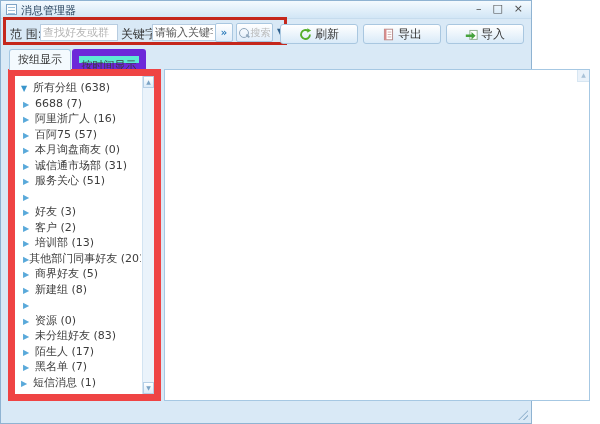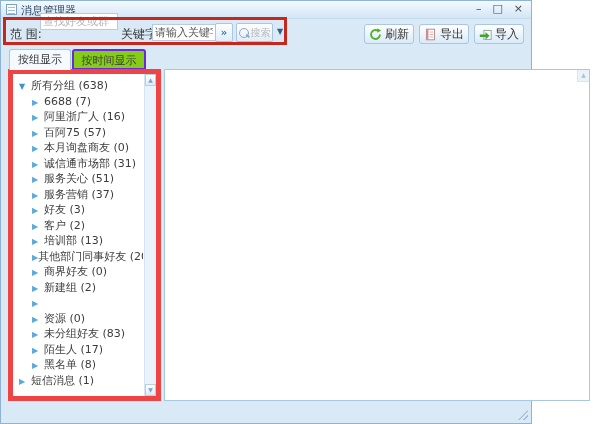--- a/index.html
+++ b/index.html
@@ -8,47 +8,47 @@
   
   .titlebar{position:absolute;left:0;top:0;right:0;height:17px;background:linear-gradient(#f4fafe,#d2e6f6);border-bottom:1px solid #c6dcee;}
   .app-icon{position:absolute;left:5px;top:3px;width:11px;height:11px;background:#fdfdfd;border:1px solid #7fa3c6;box-sizing:border-box;}
   .app-icon i{position:absolute;left:1px;right:1px;height:1px;background:#9fc0da;}
   .title-text{position:absolute;left:20px;top:2px;font-size:11px;color:#27425c;}
   .win-controls{position:absolute;right:8px;top:1px;display:flex;gap:11px;}
   .win-btn{font-size:11px;color:#4a4a4a;line-height:13px;cursor:default;}
   
   .lbl{position:absolute;font-size:12px;color:#333;}
   .tb-input{position:absolute;height:15px;font-size:11px;border:1px solid #b7cce0;padding:0 2px;background:#fff;box-sizing:content-box;font-family:inherit;}
-  .input-scope{left:39px;top:12px;width:72px;color:#aeaeae;}
+  .input-scope{left:39px;top:23px;width:72px;color:#aeaeae;}
   .input-scope::placeholder{color:#b4b4b4;}
   .input-keyword{left:151px;top:23px;width:58px;color:#555;}
   .mini-btn{position:absolute;top:22px;height:19px;box-sizing:border-box;background:linear-gradient(#ffffff,#e0edfa);border:1px solid #a9c7e0;border-radius:2px;display:flex;align-items:center;justify-content:center;font-size:10px;}
   .btn-more{left:214px;width:18px;color:#2d7dbd;font-weight:bold;}
   .btn-search{left:235px;width:37px;gap:2px;color:#b8b8b8;font-size:10px;}
   .dd-arrow{position:absolute;left:276px;top:26px;font-size:8px;color:#2f618f;}
   .red-box{position:absolute;left:2px;top:16px;width:284px;height:28px;border:3px solid #c5271c;box-sizing:border-box;pointer-events:none;}
   .right-btns{position:absolute;top:23px;right:7px;display:flex;gap:5px;}
-  .tbtn{height:20px;padding:0 4px;display:flex;align-items:center;gap:3px;font-size:12px;color:#333;background:linear-gradient(#ffffff,#d9eaf8);border:1px solid #a9c7e0;border-radius:3px;box-sizing:border-box;}
+  .tbtn{height:20px;padding:0 18px;display:flex;align-items:center;gap:3px;font-size:12px;color:#333;background:linear-gradient(#ffffff,#d9eaf8);border:1px solid #a9c7e0;border-radius:3px;box-sizing:border-box;}
   
   .tab{position:absolute;top:48px;height:21px;box-sizing:border-box;font-size:11px;text-align:center;line-height:20px;border-radius:3px 3px 0 0;color:#333;}
   .tab-active{left:8px;width:62px;background:#f4fafe;border:1px solid #a6c8e3;border-bottom:none;z-index:2;}
-  .tab-inactive{left:71px;width:74px;background:#84cc16;border:2px solid #6d28d9;color:#3a3a3a;}
-  
-  .tree-panel{position:absolute;left:7px;top:68px;width:153px;height:332px;background:#fff;border:5px solid #ef4444;box-sizing:border-box;}
+  .tab-inactive{left:71px;width:74px;background:#5eead4;border:7px solid #6d28d9;color:#3a3a3a;}
+  
+  .tree-panel{position:absolute;left:7px;top:68px;width:153px;height:332px;background:#fff;border:7px solid #ef4444;box-sizing:border-box;}
   .main-panel{position:absolute;left:163px;top:68px;width:426px;height:332px;background:#fff;border:1px solid #a6c8e3;box-sizing:border-box;}
   .corner-chip{position:absolute;right:0;top:0;width:11px;height:11px;background:#eaf2fa;border-left:1px solid #d7e6f2;border-bottom:1px solid #d7e6f2;color:#a9c2d8;font-size:6px;text-align:center;line-height:10px;}
   
   .vscroll{position:absolute;right:0;top:0;width:12px;height:100%;background:#eaf3fb;border-left:1px solid #d3e4f2;box-sizing:border-box;}
   .sb-btn{position:absolute;left:0;width:11px;height:12px;background:linear-gradient(#ffffff,#dcebf8);border:1px solid #b5cfe6;box-sizing:border-box;color:#7ba3c5;font-size:6px;text-align:center;line-height:10px;}
   .sb-up{top:0;}
   .sb-down{bottom:0;}
   .tree-rows{position:absolute;left:0;top:4px;right:13px;bottom:1px;overflow:hidden;}
   .trow{display:flex;align-items:center;height:15.5px;font-size:11px;color:#3c3c3c;white-space:nowrap;cursor:default;}
   .lvl0{padding-left:6px;}
-  .lvl1{padding-left:19px;}
+  .lvl1{padding-left:8px;}
   .arrow{width:12px;display:inline-block;}
   .arrow.exp::before{content:"▼";color:#3a96cc;font-size:8px;}
   .arrow.col::before{content:"▶";color:#59a9da;font-size:8px;}
   
   .grip{position:absolute;right:3px;bottom:3px;width:10px;height:10px;background:repeating-linear-gradient(135deg,rgba(0,0,0,0) 0 2px,#9fbdd6 2px 4px);clip-path:polygon(100% 0,100% 100%,0 100%);}
   .mag{display:inline-block;width:8px;height:8px;border:1.5px solid #8fa6bb;border-radius:50%;position:relative;}
   .mag::after{content:"";position:absolute;left:6px;top:6px;width:4px;height:1.5px;background:#8fa6bb;transform:rotate(45deg);}
 </style>
 </head>
 <body>
@@ -136,64 +136,63 @@
       <div class="trow lvl1">
           <span class="arrow col"></span>
           <span>诚信通市场部 (31)</span>
         </div>
       <div class="trow lvl1">
           <span class="arrow col"></span>
           <span>服务关心 (51)</span>
         </div>
       <div class="trow lvl1">
           <span class="arrow col"></span>
-          <span>服务营销 (37)</span>
         </div>
       <div class="trow lvl1">
           <span class="arrow col"></span>
           <span>好友 (3)</span>
         </div>
       <div class="trow lvl1">
           <span class="arrow col"></span>
           <span>客户 (2)</span>
         </div>
       <div class="trow lvl1">
           <span class="arrow col"></span>
           <span>培训部 (13)</span>
         </div>
       <div class="trow lvl1">
           <span class="arrow col"></span>
           <span>其他部门同事好友 (201)</span>
         </div>
       <div class="trow lvl1">
           <span class="arrow col"></span>
-          <span>商界好友 (0)</span>
-        </div>
-      <div class="trow lvl1">
-          <span class="arrow col"></span>
-          <span>新建组 (2)</span>
+          <span>商界好友 (5)</span>
+        </div>
+      <div class="trow lvl1">
+          <span class="arrow col"></span>
+          <span>新建组 (8)</span>
         </div>
       <div class="trow lvl1">
           <span class="arrow col"></span>
         </div>
       <div class="trow lvl1">
           <span class="arrow col"></span>
           <span>资源 (0)</span>
         </div>
       <div class="trow lvl1">
           <span class="arrow col"></span>
           <span>未分组好友 (83)</span>
         </div>
       <div class="trow lvl1">
           <span class="arrow col"></span>
           <span>陌生人 (17)</span>
         </div>
       <div class="trow lvl1">
           <span class="arrow col"></span>
-          <span>黑名单 (8)</span>
+          <span>黑名单 (7)</span>
         </div>
       <div class="trow lvl0">
           <span class="arrow col"></span>
           <span>短信消息 (1)</span>
         </div>
 
     </div>
     <div class="vscroll">
       <div class="sb-btn sb-up">▲</div>
       <div class="sb-btn sb-down">▼</div>

